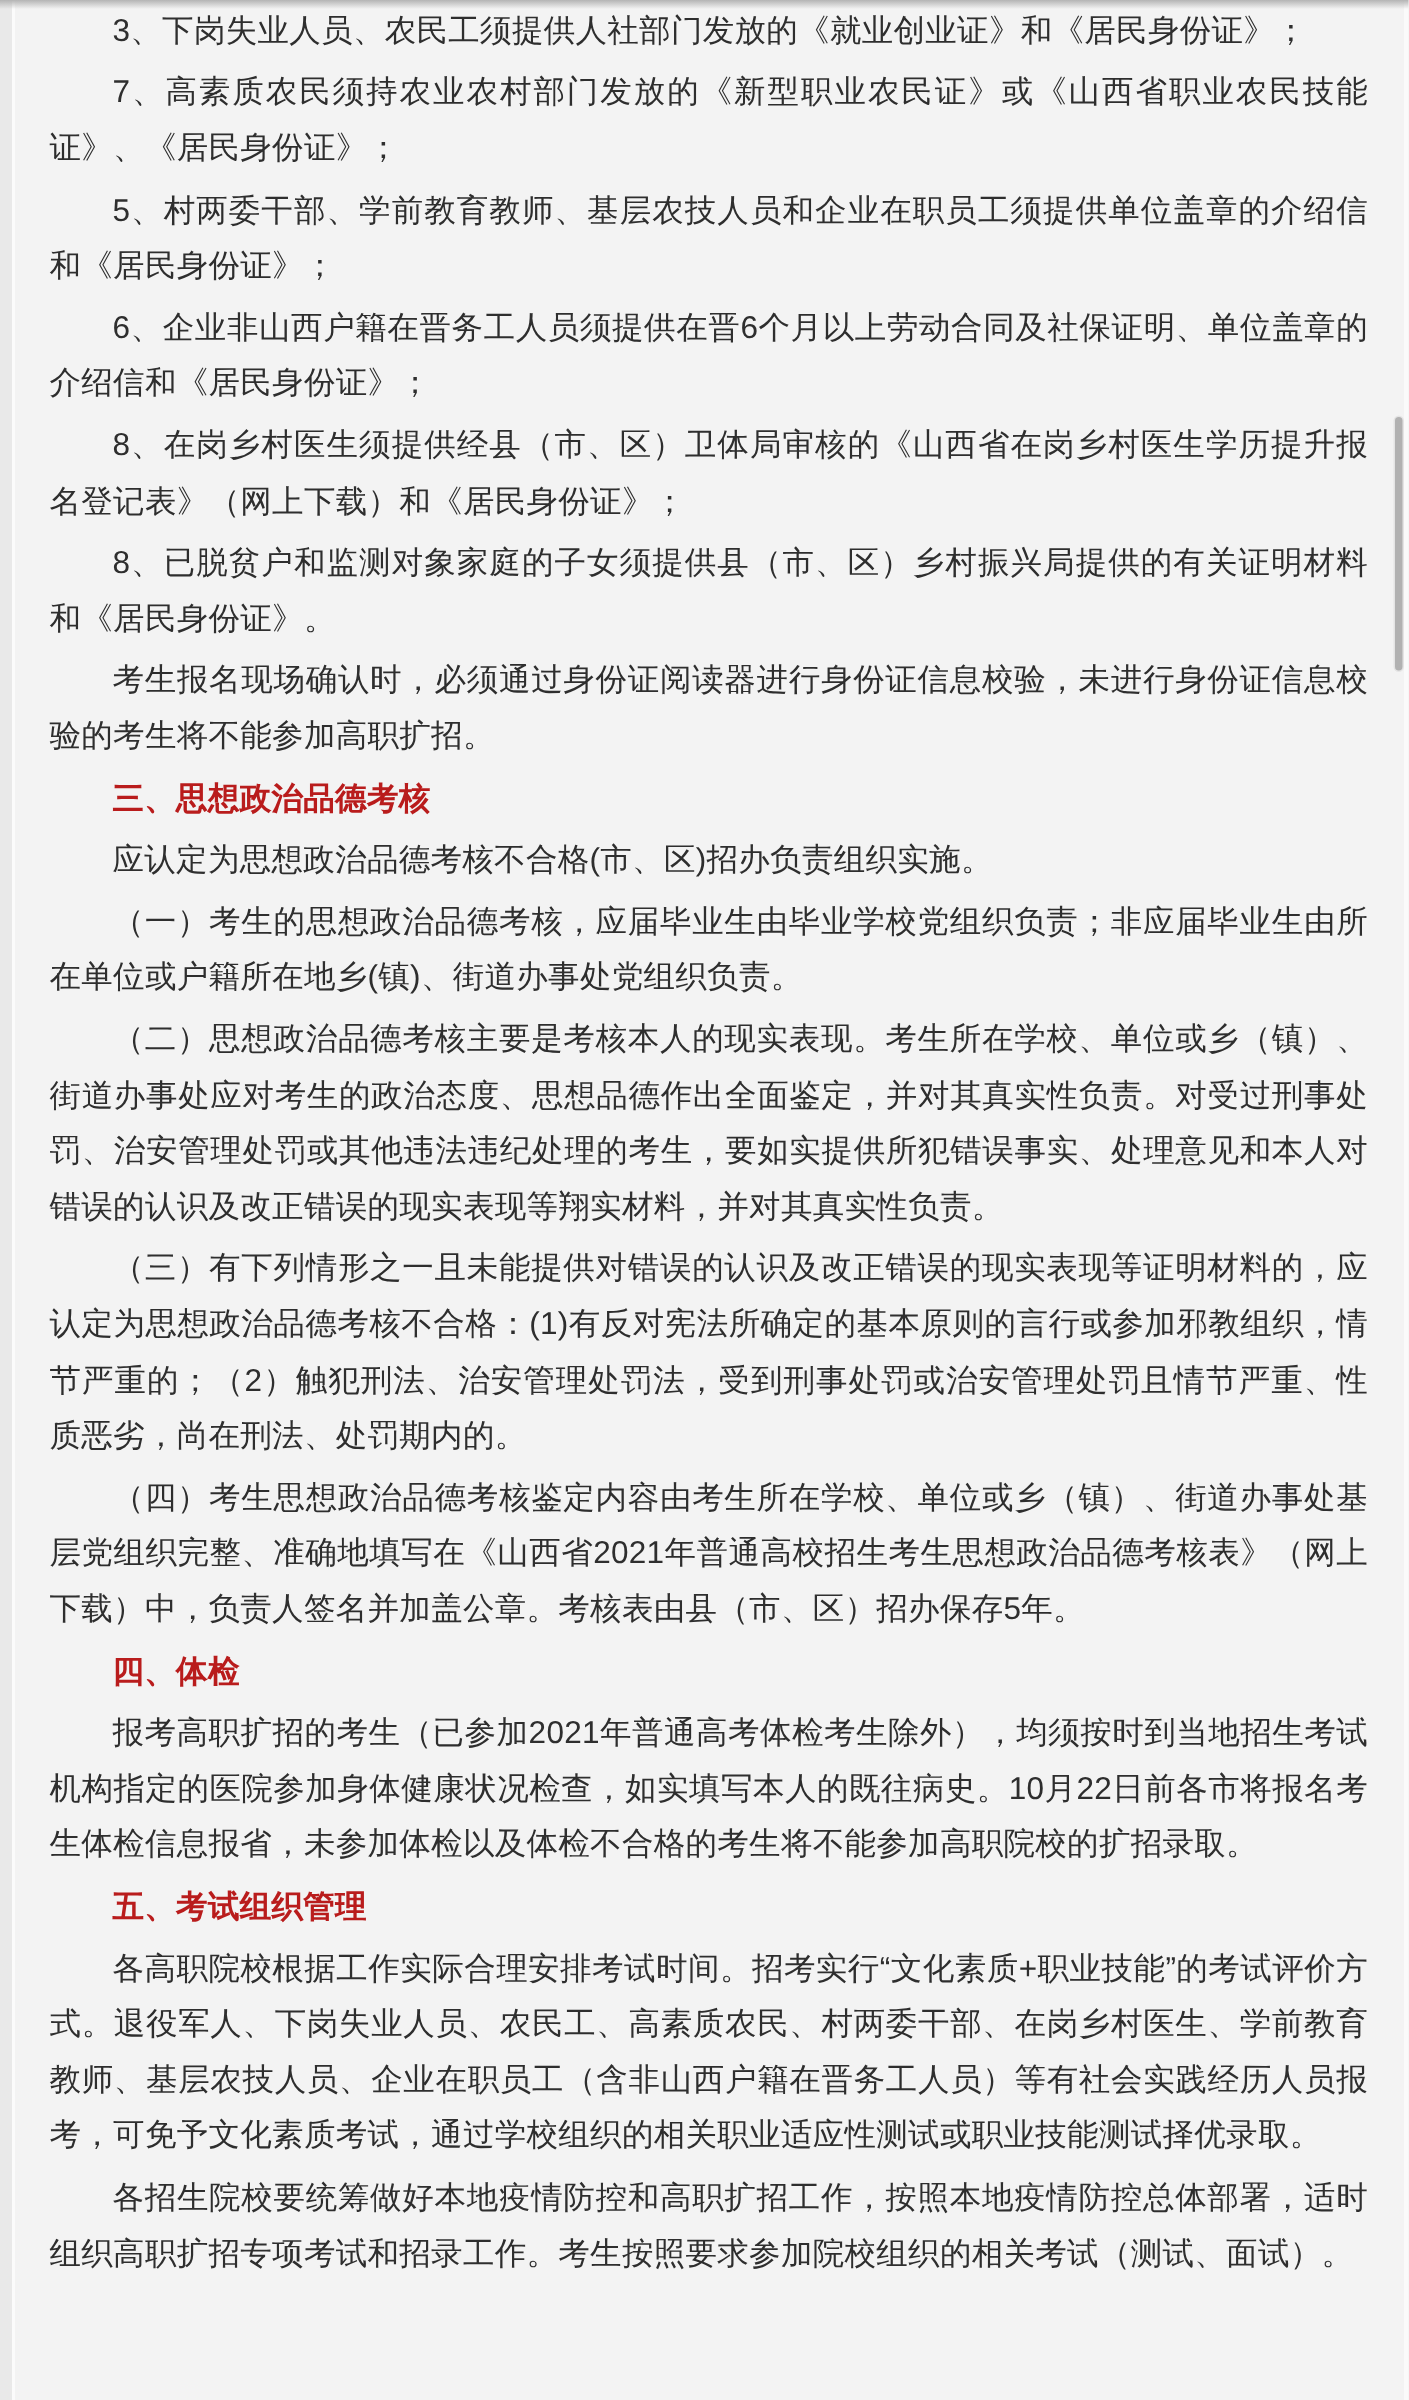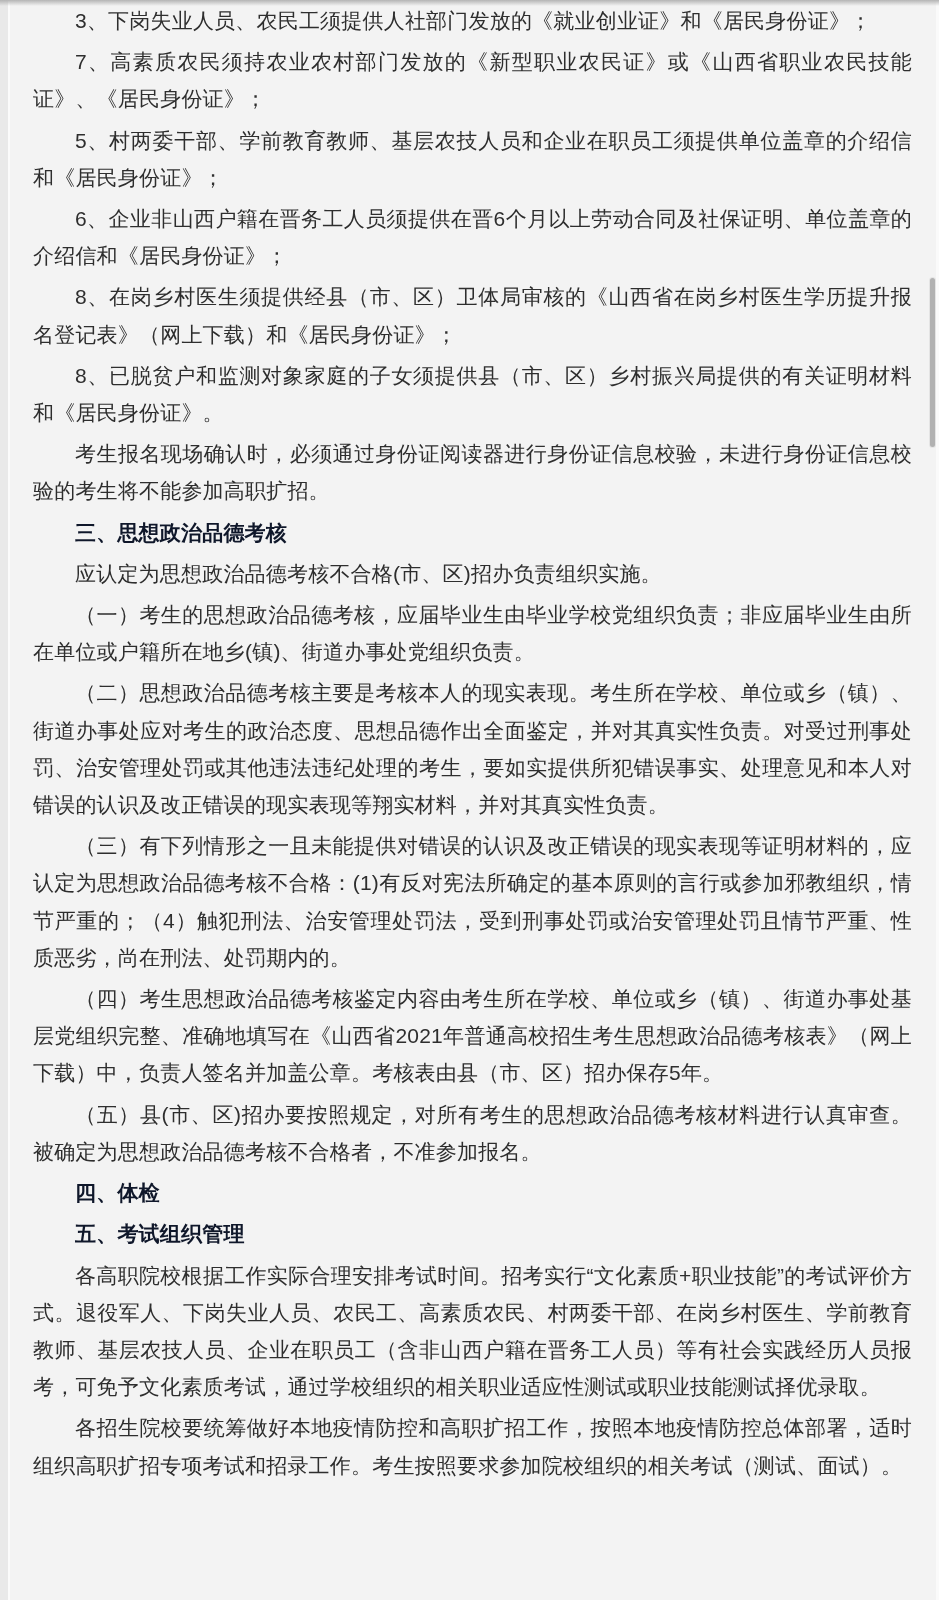--- a/index.html
+++ b/index.html
@@ -54,21 +54,21 @@
     text-align: justify;
     letter-spacing: 0.2px;
     color: #2e2e2e;
   }
   .doc p {
     margin: 0 0 4px 0;
     text-indent: 2em;
   }
   .doc p.heading {
     font-weight: bold;
-    color: #0f172a;
+    color: #b91c1c;
   }
 </style>
 </head>
 <body>
 
 <div class="top-shadow"></div>
 <div class="left-gutter"></div>
 <div class="right-edge"></div>
 <div class="scroll-thumb"></div>
 
@@ -77,20 +77,20 @@
     <p class="body">7、高素质农民须持农业农村部门发放的《新型职业农民证》或《山西省职业农民技能证》、《居民身份证》；</p>
     <p class="body">5、村两委干部、学前教育教师、基层农技人员和企业在职员工须提供单位盖章的介绍信和《居民身份证》；</p>
     <p class="body">6、企业非山西户籍在晋务工人员须提供在晋6个月以上劳动合同及社保证明、单位盖章的介绍信和《居民身份证》；</p>
     <p class="body">8、在岗乡村医生须提供经县（市、区）卫体局审核的《山西省在岗乡村医生学历提升报名登记表》（网上下载）和《居民身份证》；</p>
     <p class="body">8、已脱贫户和监测对象家庭的子女须提供县（市、区）乡村振兴局提供的有关证明材料和《居民身份证》。</p>
     <p class="body">考生报名现场确认时，必须通过身份证阅读器进行身份证信息校验，未进行身份证信息校验的考生将不能参加高职扩招。</p>
     <p class="heading">三、思想政治品德考核</p>
     <p class="body">应认定为思想政治品德考核不合格(市、区)招办负责组织实施。</p>
     <p class="body">（一）考生的思想政治品德考核，应届毕业生由毕业学校党组织负责；非应届毕业生由所在单位或户籍所在地乡(镇)、街道办事处党组织负责。</p>
     <p class="body">（二）思想政治品德考核主要是考核本人的现实表现。考生所在学校、单位或乡（镇）、街道办事处应对考生的政治态度、思想品德作出全面鉴定，并对其真实性负责。对受过刑事处罚、治安管理处罚或其他违法违纪处理的考生，要如实提供所犯错误事实、处理意见和本人对错误的认识及改正错误的现实表现等翔实材料，并对其真实性负责。</p>
-    <p class="body">（三）有下列情形之一且未能提供对错误的认识及改正错误的现实表现等证明材料的，应认定为思想政治品德考核不合格：(1)有反对宪法所确定的基本原则的言行或参加邪教组织，情节严重的；（4）触犯刑法、治安管理处罚法，受到刑事处罚或治安管理处罚且情节严重、性质恶劣，尚在刑法、处罚期内的。</p>
+    <p class="body">（三）有下列情形之一且未能提供对错误的认识及改正错误的现实表现等证明材料的，应认定为思想政治品德考核不合格：(1)有反对宪法所确定的基本原则的言行或参加邪教组织，情节严重的；（2）触犯刑法、治安管理处罚法，受到刑事处罚或治安管理处罚且情节严重、性质恶劣，尚在刑法、处罚期内的。</p>
     <p class="body">（四）考生思想政治品德考核鉴定内容由考生所在学校、单位或乡（镇）、街道办事处基层党组织完整、准确地填写在《山西省2021年普通高校招生考生思想政治品德考核表》（网上下载）中，负责人签名并加盖公章。考核表由县（市、区）招办保存5年。</p>
-    <p class="body">（五）县(市、区)招办要按照规定，对所有考生的思想政治品德考核材料进行认真审查。被确定为思想政治品德考核不合格者，不准参加报名。</p>
     <p class="heading">四、体检</p>
+    <p class="body">报考高职扩招的考生（已参加2021年普通高考体检考生除外），均须按时到当地招生考试机构指定的医院参加身体健康状况检查，如实填写本人的既往病史。10月22日前各市将报名考生体检信息报省，未参加体检以及体检不合格的考生将不能参加高职院校的扩招录取。</p>
     <p class="heading">五、考试组织管理</p>
     <p class="body">各高职院校根据工作实际合理安排考试时间。招考实行“文化素质+职业技能”的考试评价方式。退役军人、下岗失业人员、农民工、高素质农民、村两委干部、在岗乡村医生、学前教育教师、基层农技人员、企业在职员工（含非山西户籍在晋务工人员）等有社会实践经历人员报考，可免予文化素质考试，通过学校组织的相关职业适应性测试或职业技能测试择优录取。</p>
     <p class="body">各招生院校要统筹做好本地疫情防控和高职扩招工作，按照本地疫情防控总体部署，适时组织高职扩招专项考试和招录工作。考生按照要求参加院校组织的相关考试（测试、面试）。</p>
   </div>
 
 </body></html>

